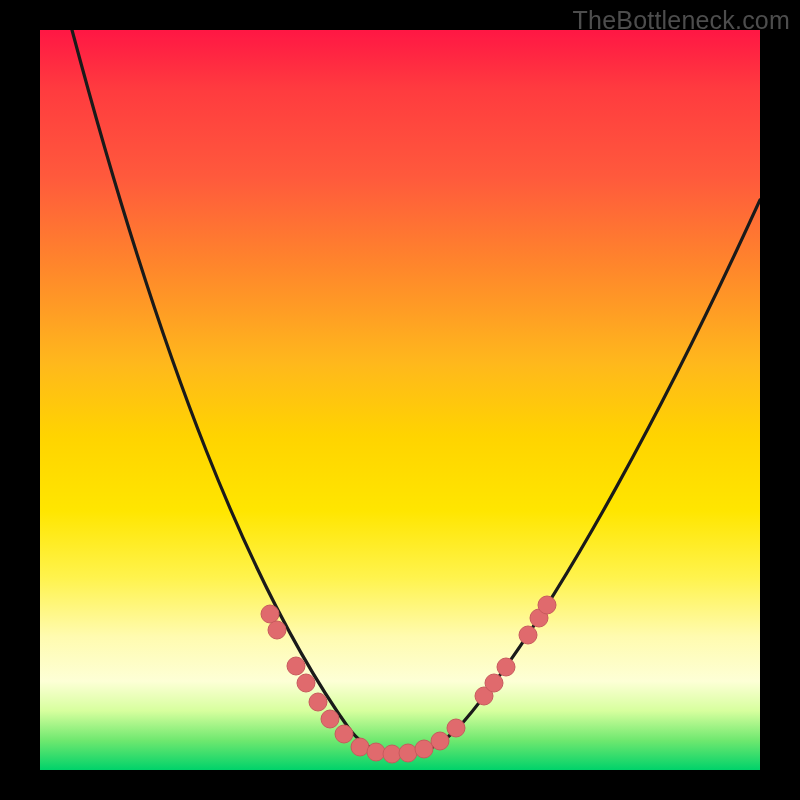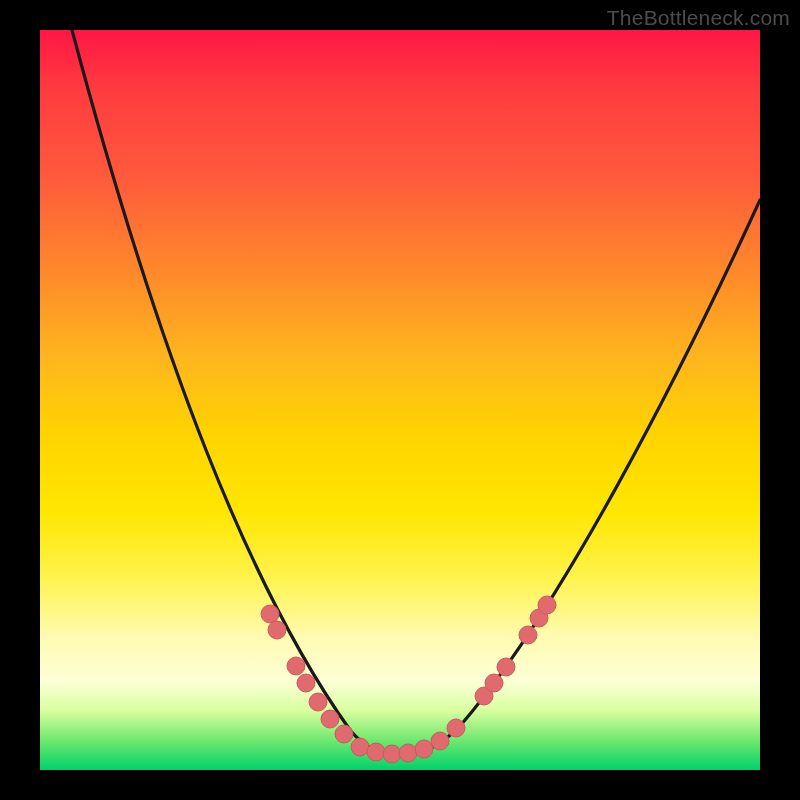--- a/index.html
+++ b/index.html
@@ -41,21 +41,21 @@
       #d7ff9e 92%,
       #6fe86f 96%,
       #00d26a 100%
     );
   }
   .watermark {
     position: absolute;
     top: 6px;
     right: 10px;
     color: #4d4d4d;
-    font-size: 21px;
+    font-size: 25px;
     font-weight: 400;
     letter-spacing: 0.2px;
     user-select: none;
   }
   svg.curve {
     position: absolute;
     left: 0;
     top: 0;
     width: 720px;
     height: 740px;

